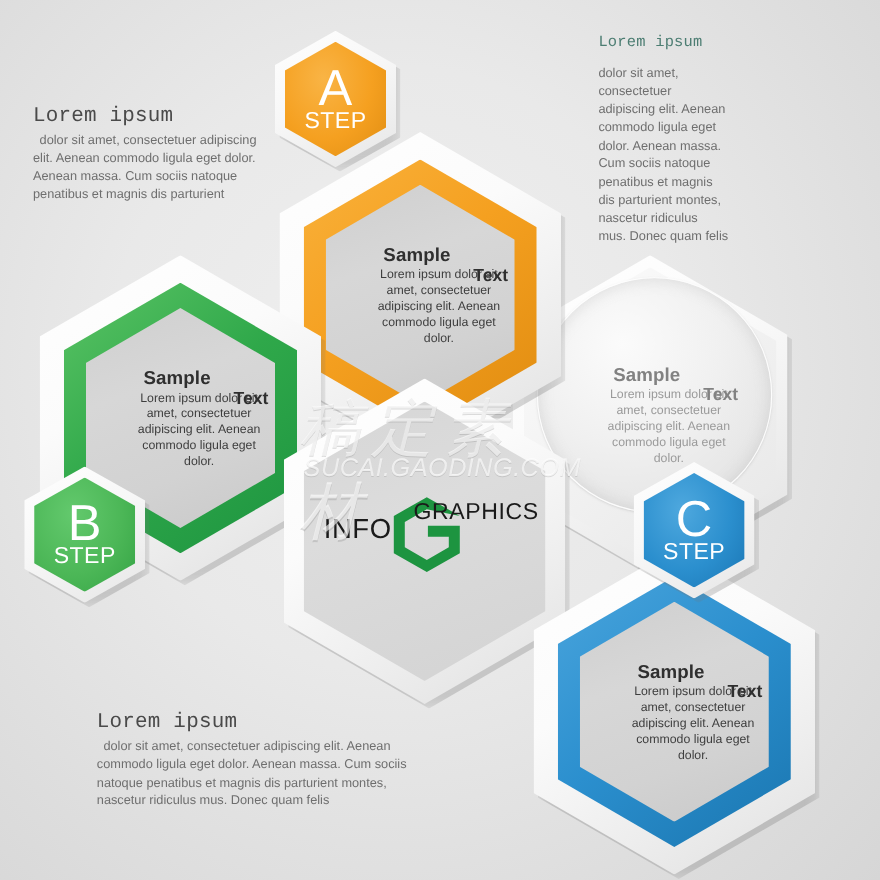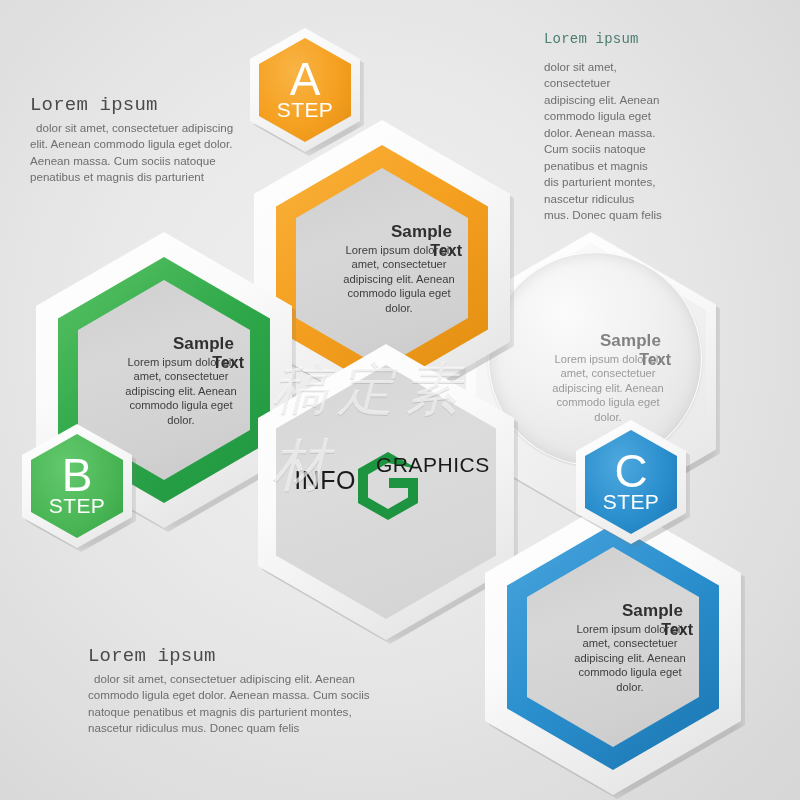--- a/index.html
+++ b/index.html
@@ -52,20 +52,21 @@
     color: #3c3c3c;
     line-height: 1.30;
   }
   .sample-word {
     display:block;
     font-size: 17px;
     font-weight: bold;
     letter-spacing: .1px;
     margin-right: 6px;
     color:#2f2f2f;
+    text-align:center;
   }
   .sample-body {
     display:block;
     font-size: 11.2px;
     color:#3d3d3d;
     width: 118px;
     text-align:center;
   }
   .sample-text2 {
     position:absolute;
@@ -240,15 +241,16 @@
   <div class="hex-shadow" style="left:580px; top:424px; width:110px; height:124px;"></div>
   <div class="hex badge-frame" style="left:576px; top:420px; width:110px; height:124px;">
     <div class="badge-fill blue" style="left:9px; top:10px; width:92px; height:104px;">
       <span class="badge-letter">C</span>
       <span class="badge-word">STEP</span>
     </div>
   </div>
 
   <div class="wm">
     <div class="wm-cjk">稿定素材</div>
+    <div class="wm-url">SUCAI.GAODING.COM</div>
   </div>
 
 </div>
 
 </body></html>

